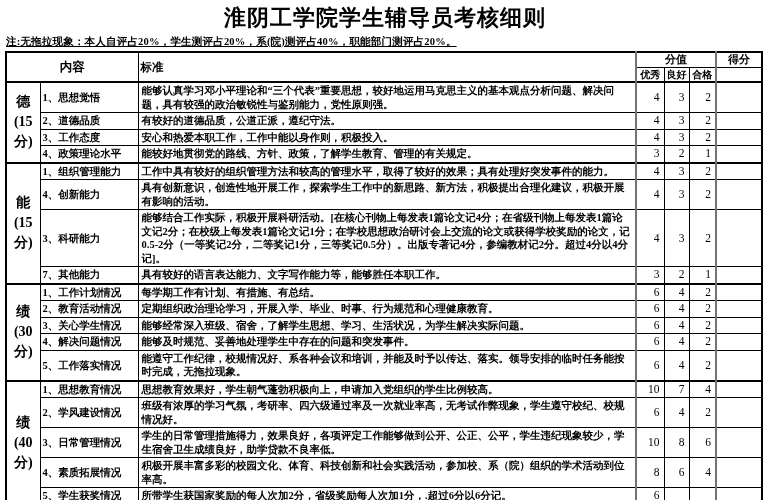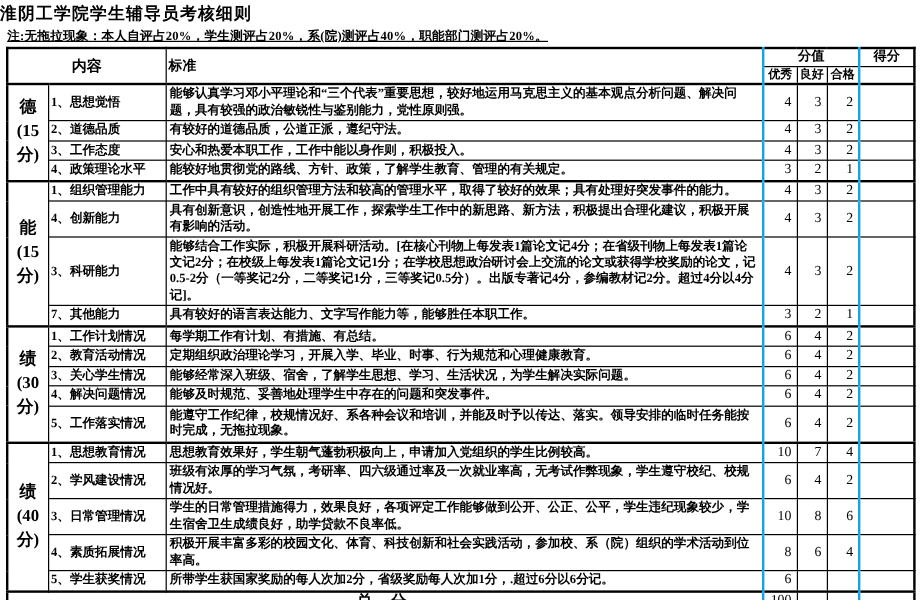--- a/index.html
+++ b/index.html
@@ -5,21 +5,22 @@
   * { box-sizing: border-box; }
   html, body {
     margin: 0; padding: 0;
     width: 770px; height: 500px;
     background: #ffffff;
     font-family: "Liberation Serif", "DejaVu Serif", serif;
     color: #000;
     overflow: hidden;
   }
   .page-title {
-    font-size: 14px;
+    text-align: center;
+    font-size: 22px;
     font-weight: bold;
     letter-spacing: 1px;
     margin: 3px 0 2px 0;
     font-family: Liberation Serif, serif;
   }
   .note-line {
     font-size: 10.5px;
     font-weight: bold;
     text-decoration: underline;
     margin: 0 0 2px 6px;
@@ -57,32 +58,32 @@
   .hdr-level { text-align: center; font-size: 10px; padding: 0 1px; }
 
   .cat-cell {
     text-align: center;
     font-size: 14px;
     line-height: 20px;
     white-space: pre-line;
     vertical-align: middle;
   }
   .item-cell { text-align: left; }
-  .std-cell { text-align: left; line-height: 13.5px; padding: 1px 3px; }
+  .std-cell { text-align: left; line-height: 13.5px; padding: 1px 3px; border-radius: 13px; }
   .score-cell {
     text-align: right;
     padding-right: 4px;
     font-family: "Liberation Serif", "DejaVu Serif", serif;
     font-weight: normal;
     font-size: 11.5px;
   }
   .obtained-cell { }
 
   tr.section-start td { border-top: 2px solid #000; }
-  .bl-thick { border-left: 2px solid #0ea5e9; }
+  .bl-thick { border-left: 2px solid #737373; }
   tr.total-row td { border-top: 2px solid #000; }
   .total-label { text-align: center; font-size: 13px; letter-spacing: 6px; }
 </style>
 </head>
 <body>
 
 <div class="page-title">淮阴工学院学生辅导员考核细则</div>
 <div class="note-line">注:无拖拉现象：本人自评占20%，学生测评占20%，系(院)测评占40%，职能部门测评占20%。</div>
 
 <table class="assessment">

